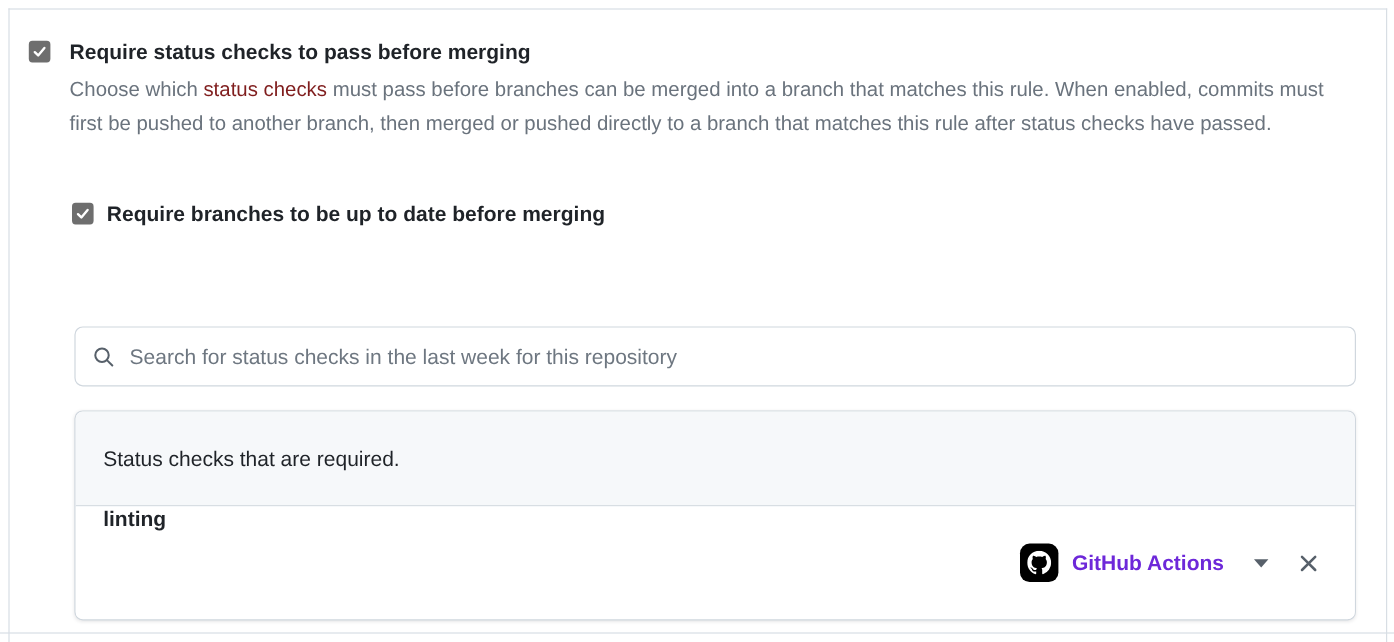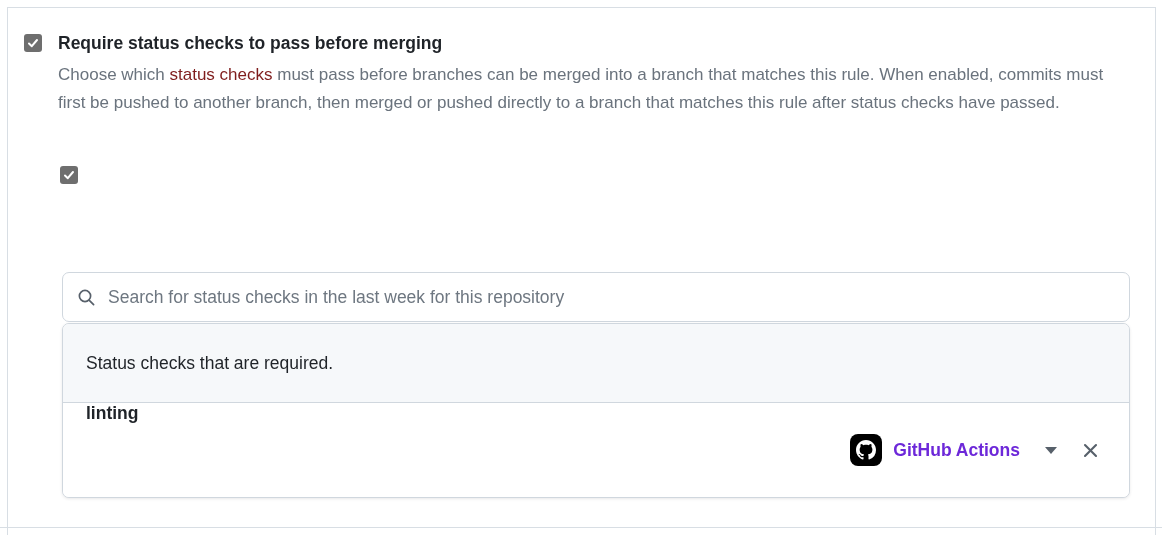--- a/index.html
+++ b/index.html
@@ -84,21 +84,21 @@
     font-size: 17.5px;
     color: #1f2328;
     background: transparent;
   }
   .search-box input::placeholder { color: #6e7781; opacity: 1; }
   .search-icon-wrap { display: flex; align-items: center; color: #57606a; }
 
   
   .checks-box {
     position: absolute;
-    left: 62px; top: 323px;
+    left: 62px; top: 342px;
     width: 1068px;
     border: 1px solid #d0d7de;
     border-radius: 7px;
     overflow: hidden;
     background: #ffffff;
     box-shadow: 0 1px 3px rgba(27,31,36,0.10);
   }
   .checks-header {
     background: #f6f8fa;
     height: 79px;
@@ -180,20 +180,21 @@
   <div class="sec-desc"><span>Choose which </span><a class="inline-link">status checks</a><span> must pass before branches can be merged into a branch that matches this rule. When enabled, commits must first be pushed to another branch, then merged or pushed directly to a branch that matches this rule after status checks have passed.</span></div>
 </div>
 
 <div class="check-sec sec2">
   <div class="sec-head">
     <span class="checkbox">
       <svg width="12" height="12" viewBox="0 0 12 12">
         <polyline points="2,6.5 4.8,9.2 10,3" fill="none" stroke="#ffffff" stroke-width="2" stroke-linecap="round" stroke-linejoin="round"></polyline>
       </svg>
     </span>
+    <span class="sec-title">Require branches to be up to date before merging</span>
   </div>
 </div>
 
 <div class="search-box">
   <span class="search-icon-wrap">
     <svg width="19" height="19" viewBox="0 0 19 19" fill="none">
       <circle cx="8" cy="8" r="5.6" stroke="#57606a" stroke-width="1.7"></circle>
       <line x1="12.3" y1="12.3" x2="16.6" y2="16.6" stroke="#57606a" stroke-width="1.7" stroke-linecap="round"></line>
     </svg>
   </span>

